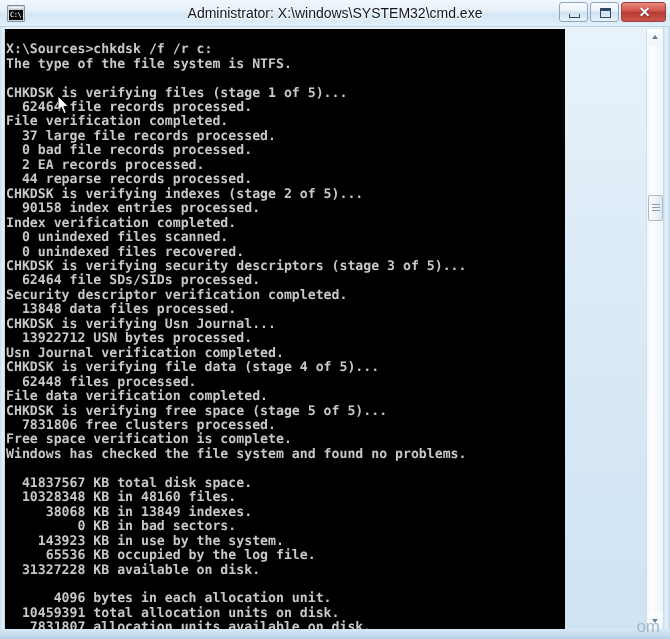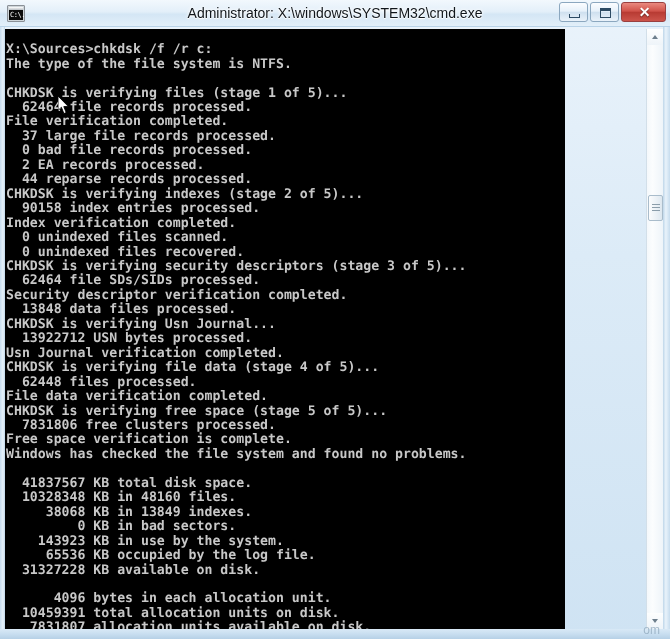--- a/index.html
+++ b/index.html
@@ -170,21 +170,21 @@
     left: 58px; top: 96px;
     width: 12px; height: 19px;
     pointer-events: none;
   }
 
   
   #watermark {
     position: absolute;
     right: 10px; bottom: 2px;
     font-family: "Liberation Sans", sans-serif;
-    font-size: 12px;
+    font-size: 17px;
     color: #8fa8bc;
     opacity: 0.75;
     letter-spacing: 0px;
     pointer-events: none;
   }
 </style>
 </head>
 <body>
 
 <div id="window">

